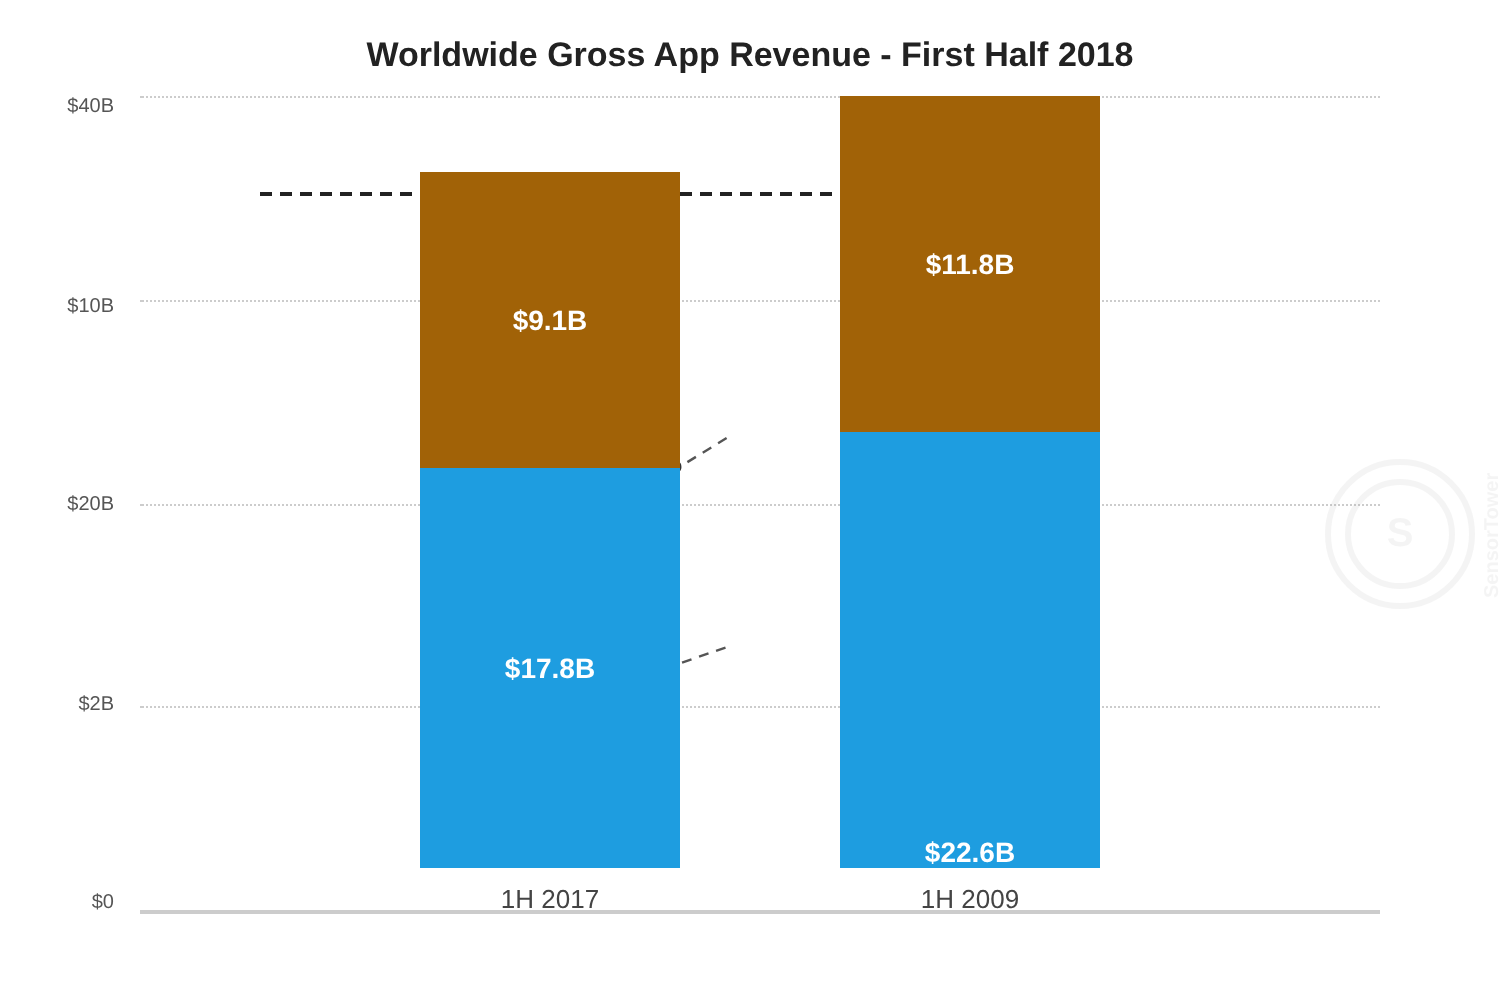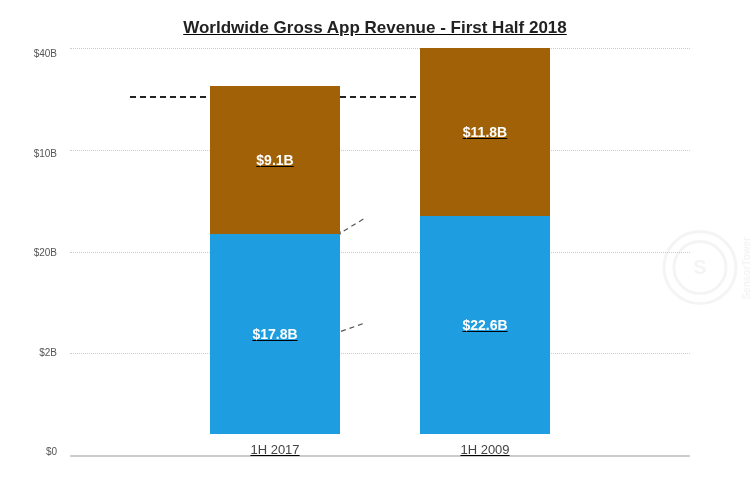--- a/index.html
+++ b/index.html
@@ -10,21 +10,20 @@
       background: #fff;
       overflow: hidden;
     }
 
     .chart-container {
       width: 750px;
       height: 500px;
       display: flex;
       flex-direction: column;
       position: relative;
-      text-decoration: underline;
     }
 
     .chart-title {
       text-align: center;
       font-size: 17px;
       font-weight: bold;
       color: #222;
       padding: 18px 0 10px 0;
     }
 
@@ -219,21 +218,21 @@
           <div class="bar-black" style="height: 148px; margin-top: 32px;">
             <span class="bar-value">$9.1B</span>
           </div>
         </div>
         <div class="bar-label">1H 2017</div>
       </div>
 
       <div class="bar-group">
         <div class="bar-stack">
 
-          <div class="bar-blue" style="height: 218px;">
+          <div class="bar-blue" style="height: 218px; align-items: flex-end;">
             <span class="bar-value">$22.6B</span>
           </div>
 
           <div class="bar-black" style="height: 168px;">
             <span class="bar-value">$11.8B</span>
           </div>
         </div>
         <div class="bar-label">1H 2009</div>
       </div>
 

